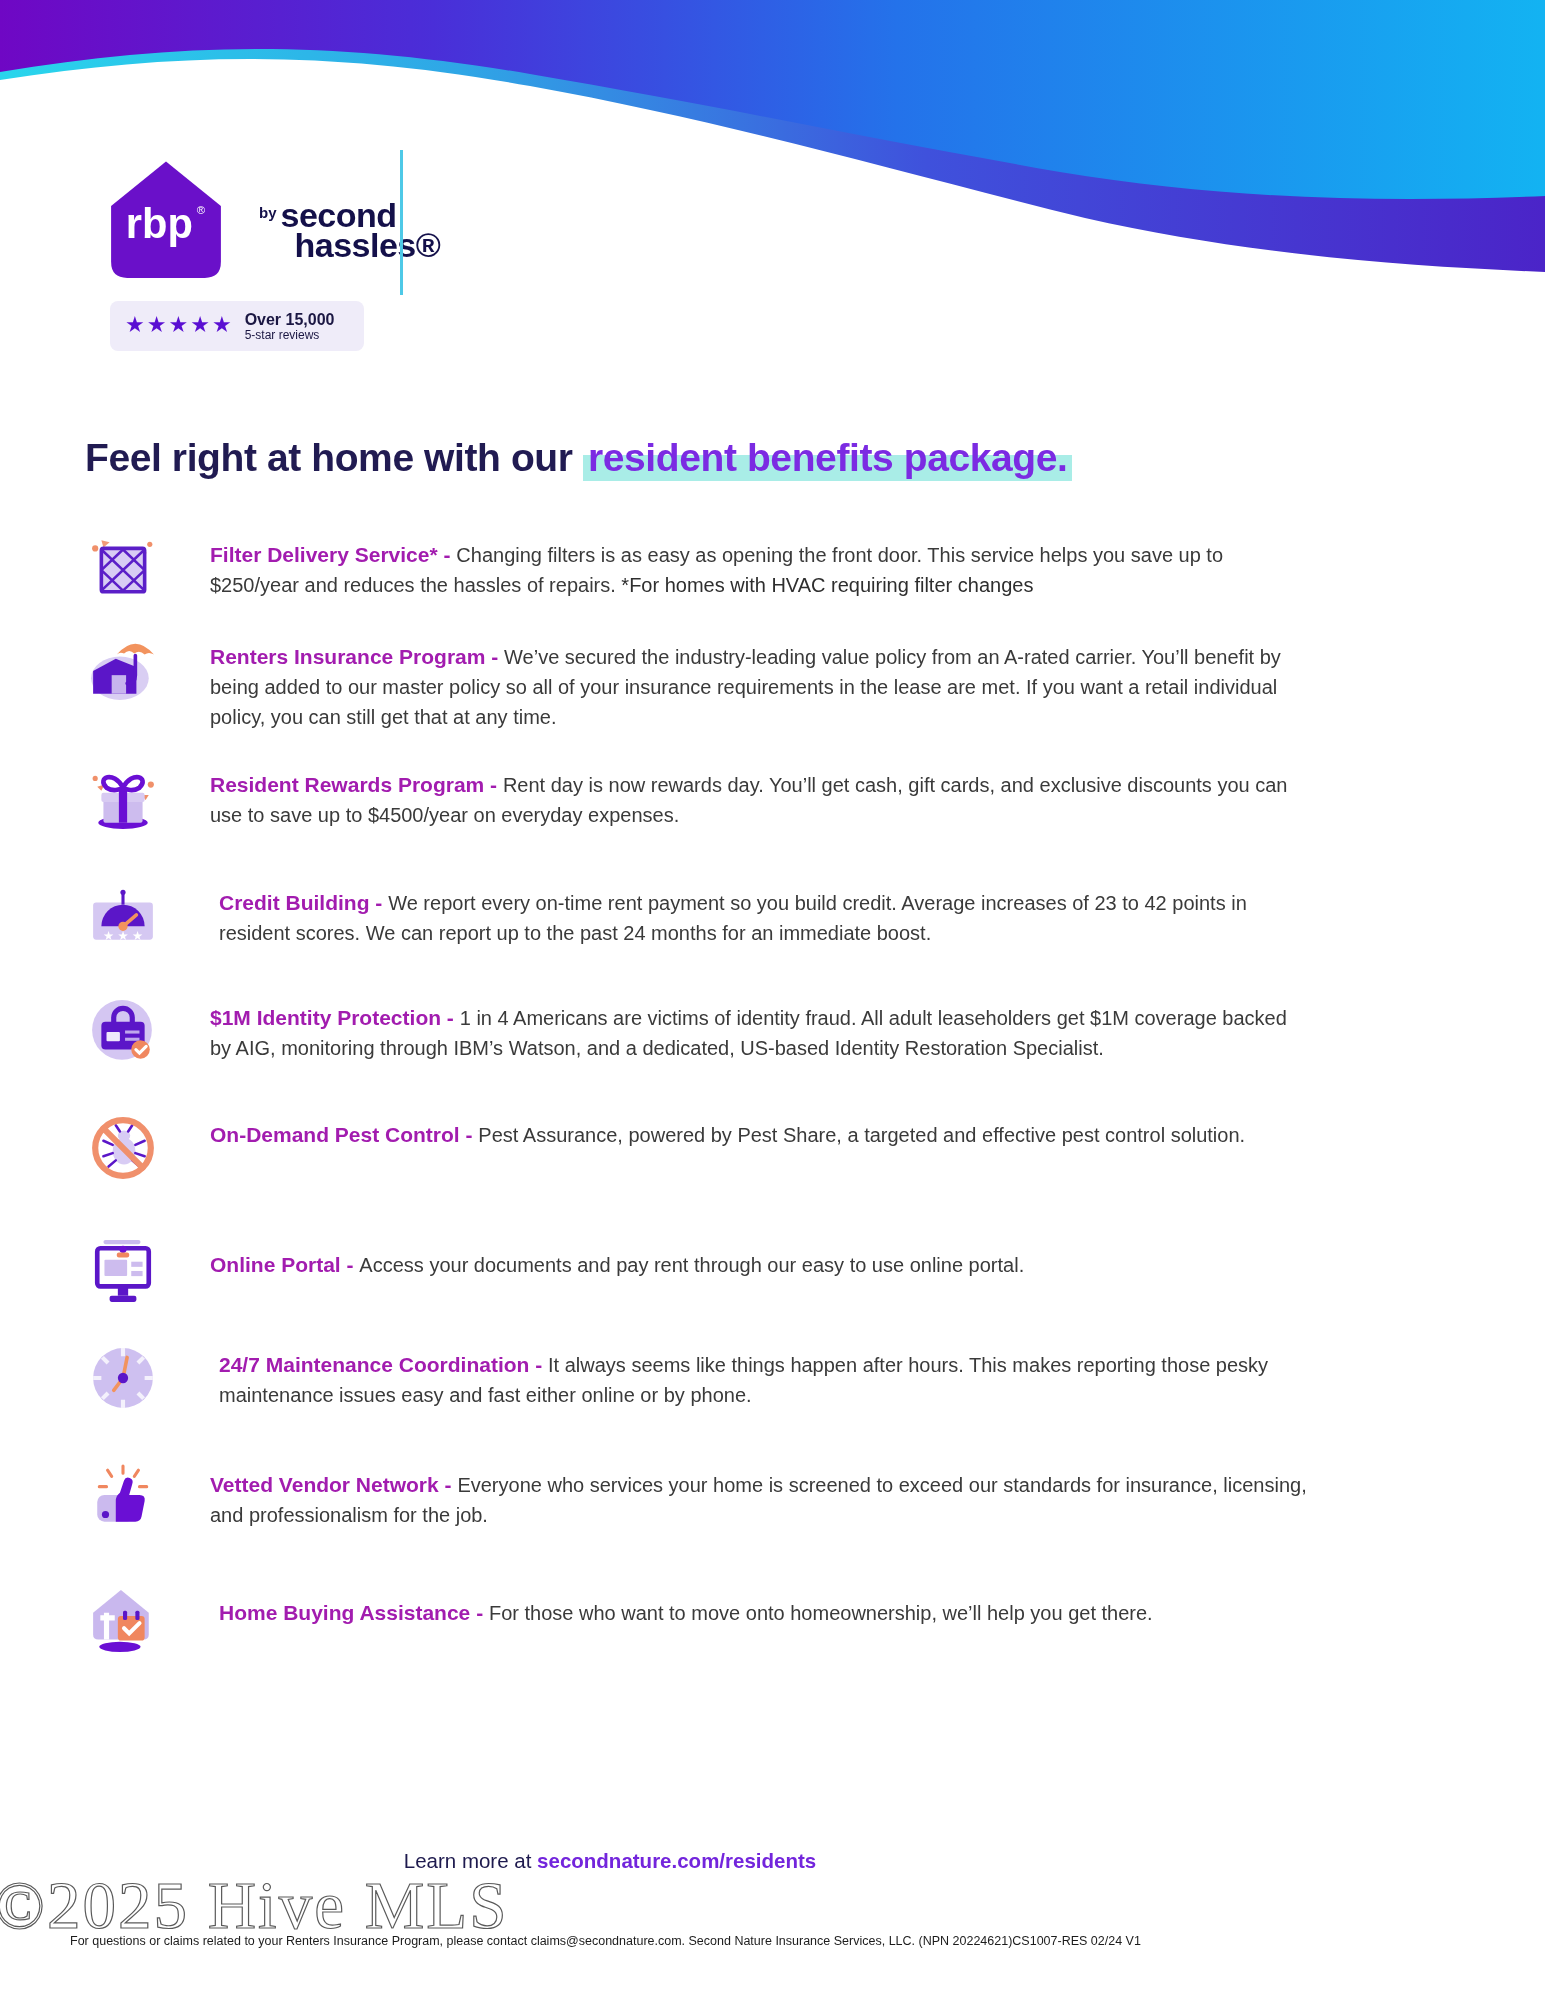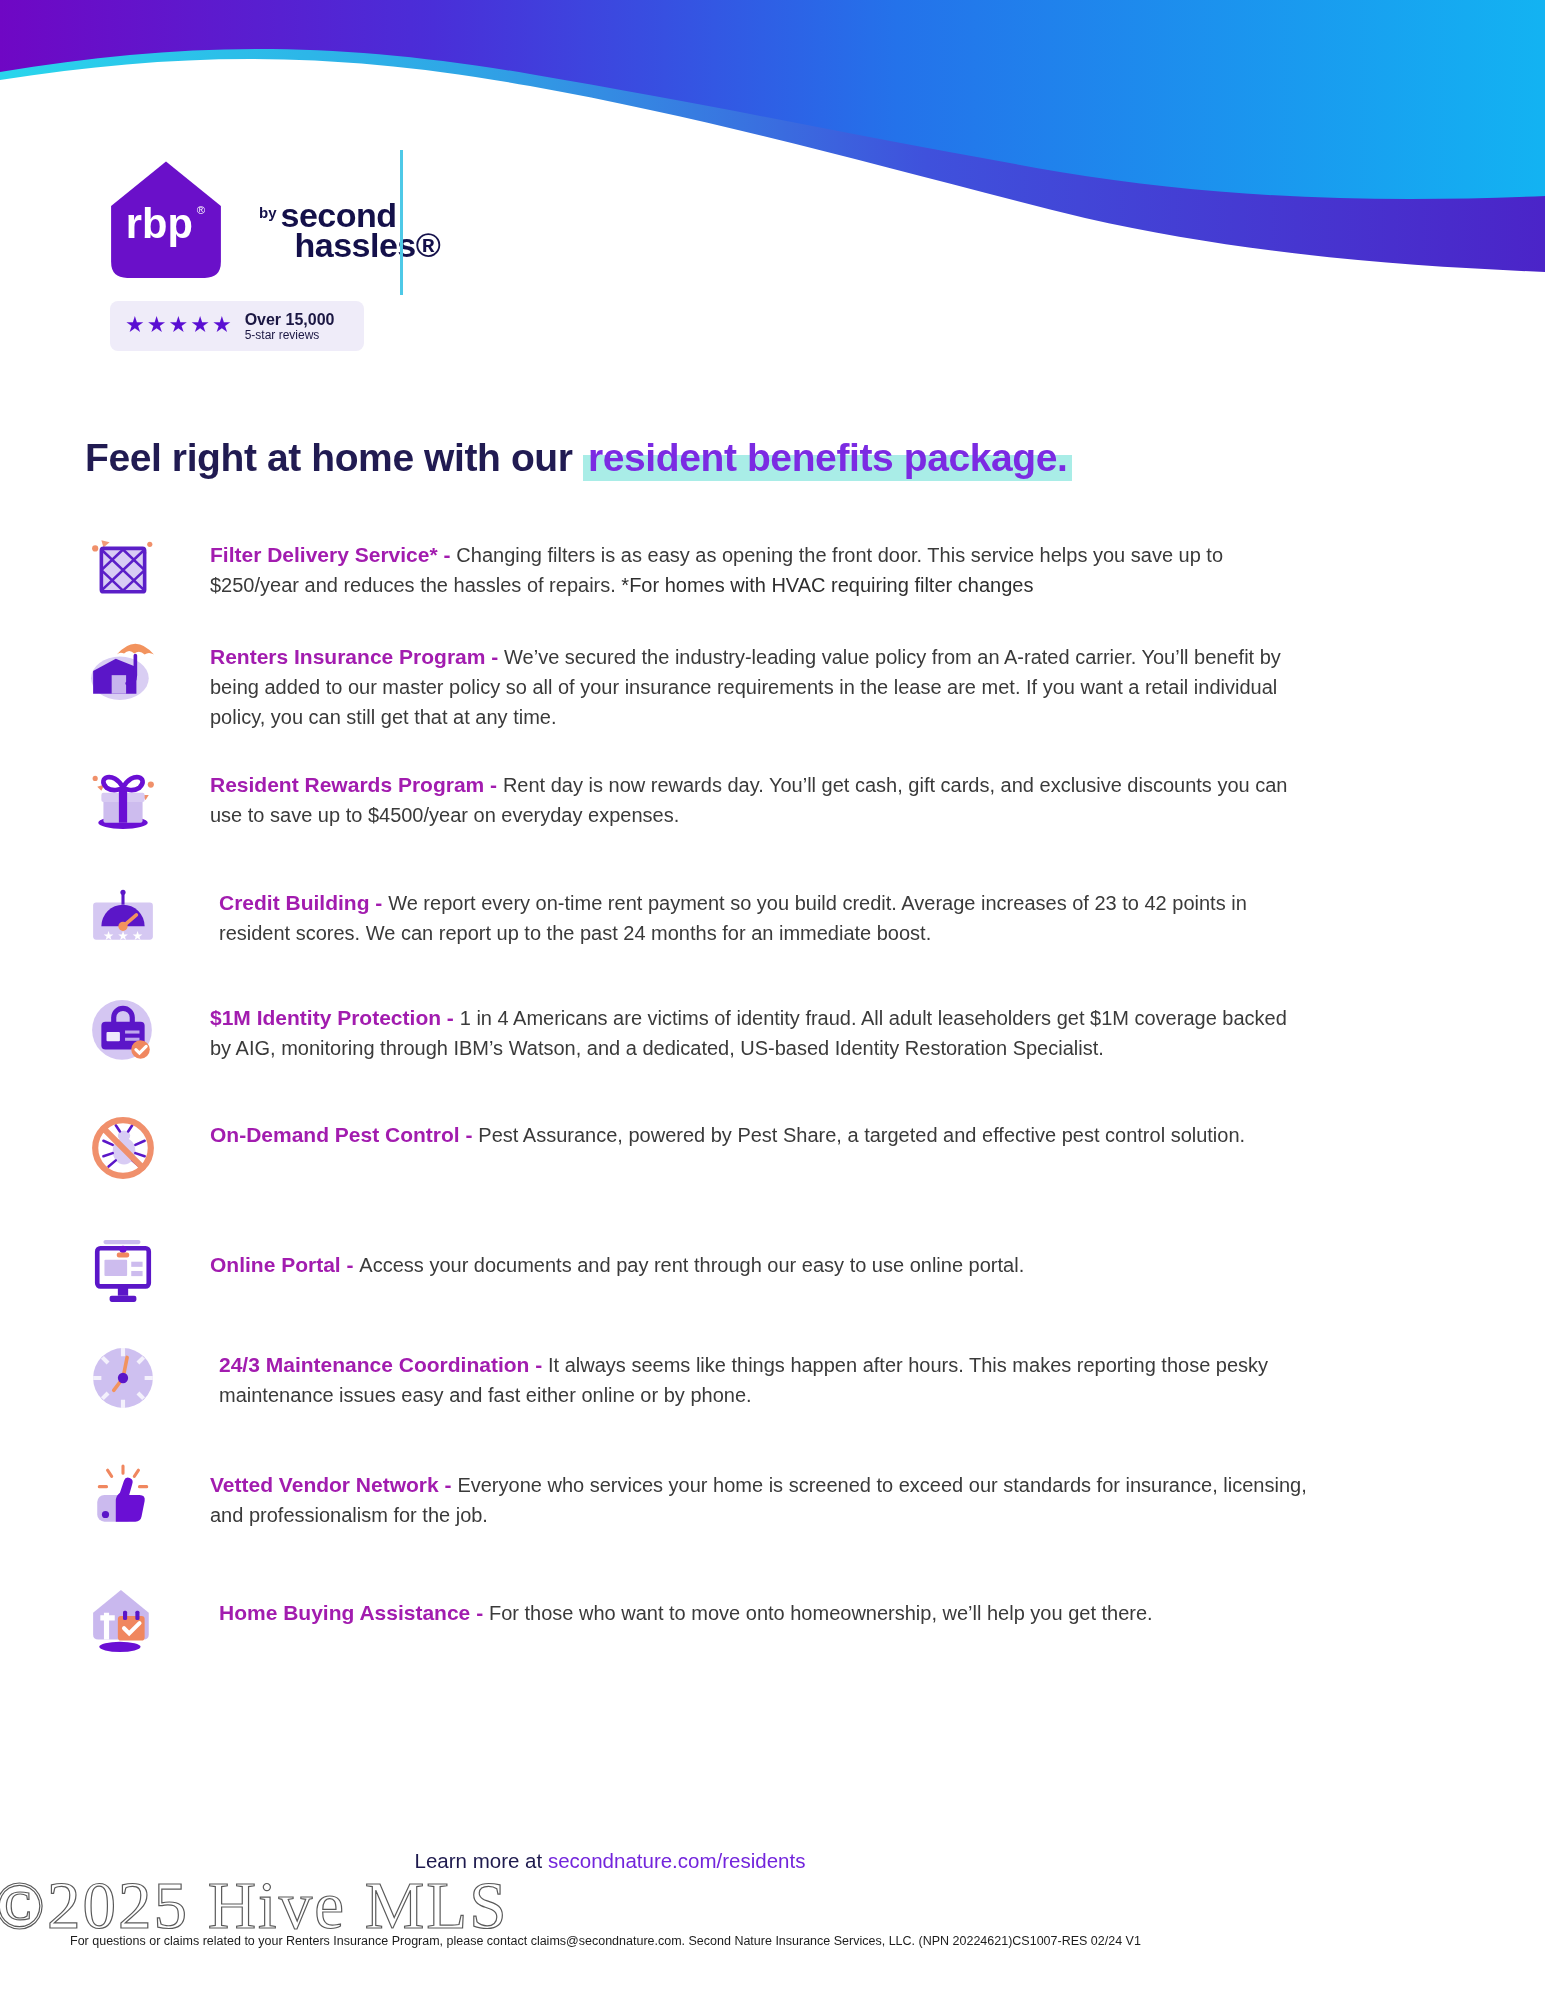--- a/index.html
+++ b/index.html
@@ -37,21 +37,21 @@
   .benefit { position:absolute; left:88px; display:flex; }
   .icon { width:70px; flex:none; margin-right:52px; margin-top:-6px; display:flex; justify-content:center; }
   .icon.raise { margin-top:-12px; }
   .icon svg { width:68px; height:68px; }
   .btext { width:1100px; font-size:20px; line-height:30px; color:#3A3A3A; }
   .btitle { font-weight:bold; color:#a21caf; font-size:21px; }
   .bnote { color:#2E2E2E; }
   .indent { padding-left:9px; }
   
   .learn { position:absolute; top:1849px; left:0; width:1220px; text-align:center; font-size:20.5px; color:#1E1A4E; }
-  .learn a { color:#7325DC; font-weight:normal; text-decoration:none; }
+  .learn a { color:#7325DC; font-weight:bold; text-decoration:none; }
   
   .watermark {
     position:absolute; top:1867px; left:-6px; font-family:"Liberation Serif", serif;
     font-size:67px; letter-spacing:2px; color:transparent;
     -webkit-text-stroke:1.2px rgba(35,35,35,0.75); white-space:nowrap; pointer-events:none;
   }
   
   .footer { position:absolute; top:1934px; left:70px; width:1433px; display:flex; font-size:12.5px; color:#1C1C1C; }
 </style>
 </head>
@@ -213,21 +213,21 @@
   <div class="benefit" style="top:1350px">
     <div class="icon">
       <svg viewBox="0 0 66 66">
         <circle cx="33" cy="33" r="29" fill="#CEC0F0"></circle>
         <path d="M33,4 V12 M33,54 V62 M4,33 H12 M54,33 H62 M13,13 L18.5,18.5 M53,13 L47.5,18.5 M13,53 L18.5,47.5 M53,53 L47.5,47.5" stroke="#F4F1FC" stroke-width="4"></path>
         <line x1="33" y1="33" x2="37" y2="13" stroke="#F2935E" stroke-width="3.5" stroke-linecap="round"></line>
         <line x1="33" y1="33" x2="24" y2="45" stroke="#F2935E" stroke-width="3.5" stroke-linecap="round"></line>
         <circle cx="33" cy="33" r="5" fill="#5B16C8"></circle>
       </svg>
     </div>
-    <p class="btext indent"><span class="btitle">24/3 Maintenance Coordination - </span><span>It always seems like things happen after hours. This makes reporting those pesky maintenance issues easy and fast either online or by phone.</span></p>
+    <p class="btext indent"><span class="btitle">24/7 Maintenance Coordination - </span><span>It always seems like things happen after hours. This makes reporting those pesky maintenance issues easy and fast either online or by phone.</span></p>
   </div>
 
   <div class="benefit" style="top:1470px">
     <div class="icon">
       <svg viewBox="0 0 66 66">
         <path d="M33,2 V9 M18,6 L22,12 M48,6 L44,12 M10,22 H17 M56,22 H49" stroke="#F0875F" stroke-width="3" stroke-linecap="round"></path>
         <rect x="8" y="30" width="36" height="26" rx="7" fill="#CBBAEE"></rect>
         <circle cx="16" cy="49" r="3.5" fill="#5B16C8"></circle>
         <path d="M26,56 V36 q0,-5 4,-8 l4,-12 q1.5,-4 5.5,-2.5 q4,1.5 2.5,6 L39,30 h10 q6,0 5,6 l-3,15 q-1,5 -6,5 Z" fill="#6A0FD4"></path>
       </svg>

